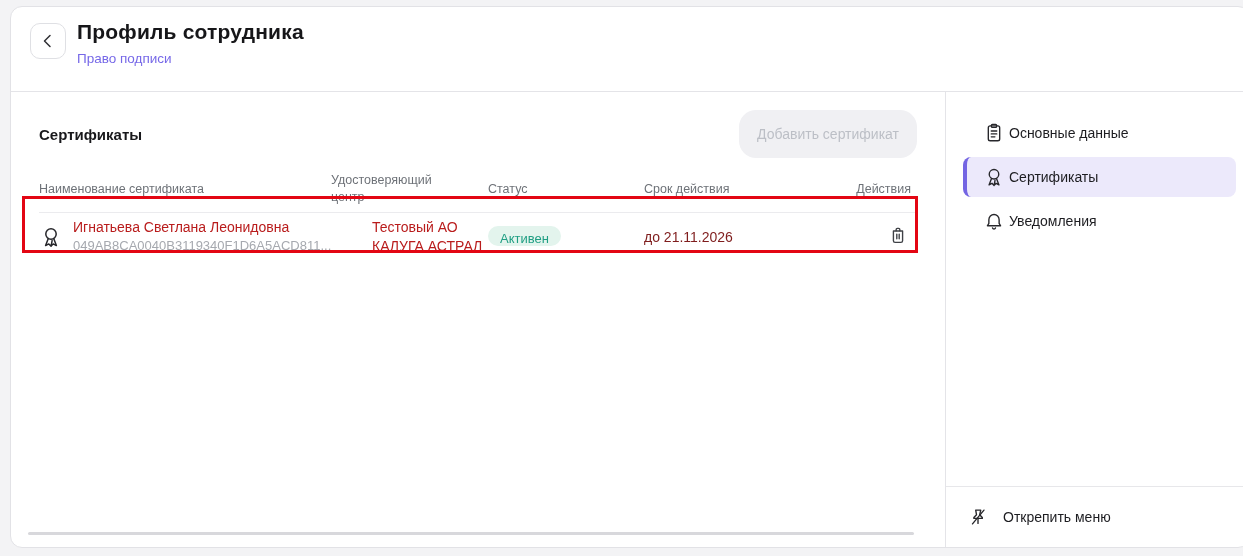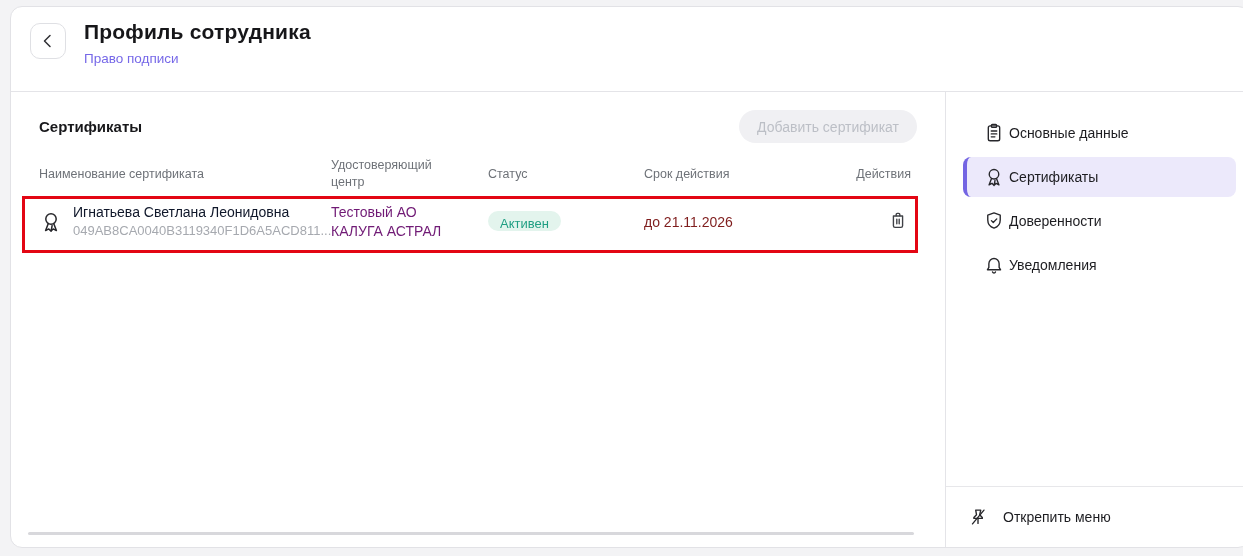--- a/index.html
+++ b/index.html
@@ -27,21 +27,21 @@
   }
   .back-btn {
     width: 36px; height: 36px;
     border: 1px solid #dfe0e4;
     border-radius: 10px;
     background: #fff;
     cursor: pointer;
     display: flex; align-items: center; justify-content: center;
     margin-top: 3px;
   }
-  .header-text { margin-left: 18px; }
+  .header-text { margin-left: 11px; }
   .page-title {
     font-size: 21px;
     font-weight: 700;
     color: #161619;
     letter-spacing: .2px;
   }
   .subtitle-link {
     display: inline-block;
     margin-top: 7px;
     font-size: 13.5px;
@@ -58,21 +58,21 @@
   }
   
   .section-head {
     padding-top: 18px;
     display: flex;
     align-items: center;
     justify-content: space-between;
   }
   .section-title { font-size: 15px; font-weight: 700; color: #18181b; }
   .add-btn {
-    height: 33px;
+    height: 48px;
     padding: 0 18px;
     border: none;
     border-radius: 17px;
     background: #f0f0f3;
     color: #bcbfc6;
     font-size: 14px;
     font-family: "Liberation Sans", sans-serif;
     cursor: default;
   }
   
@@ -90,23 +90,23 @@
   }
   .th-authority { max-width: 125px; }
   .th-actions, .cell-actions { text-align: right; padding-right: 6px; }
   .trow {
     border-top: 1px solid #ebebee;
     min-height: 48px;
     cursor: pointer;
   }
   .cell-name { display: flex; align-items: center; gap: 10px; }
   .name-lines { line-height: 1.25; }
-  .cert-name { font-size: 14px; color: #0f172a; white-space: nowrap; }
+  .cert-name { font-size: 14px; color: #b91c1c; white-space: nowrap; }
   .cert-serial { font-size: 13px; color: #a6a9af; margin-top: 1px; text-align: right; }
-  .cell-authority { font-size: 14px; color: #701a75; max-width: 122px; line-height: 1.35; }
+  .cell-authority { font-size: 14px; color: #b91c1c; max-width: 122px; line-height: 1.35; margin-left: 41px; }
   .status-badge {
     display: inline-block;
     padding: 5px 12px 0;
     border-radius: 14px;
     background: #e3f4ed;
     color: #1f9e83;
     font-size: 13px;
   }
   .cell-validity { font-size: 14px; color: #7f1d1d; }
   .trash-btn {
@@ -264,29 +264,20 @@
           <span class="icon">
             <svg width="22" height="22" viewBox="0 0 24 24" fill="none" stroke="#27272b" stroke-width="1.5" stroke-linecap="round" stroke-linejoin="round">
               <circle cx="12" cy="9" r="5.2"></circle>
               <path d="M9.3 13.6 6.6 20.6l3.2-1.7 2.3 2.4 1-5.7"></path>
               <path d="M14.7 13.6l2.7 7-3.2-1.7-1.1 1.2"></path>
             </svg>
           </span>
           <span>Сертификаты</span>
         </div>
 
-        <div class="side-item">
-          <span class="icon">
-            <svg width="22" height="22" viewBox="0 0 24 24" fill="none" stroke="#27272b" stroke-width="1.5" stroke-linecap="round" stroke-linejoin="round">
-              <path d="M12 3.2 18.8 5.6v5.2c0 4.6-2.9 7.6-6.8 9-3.9-1.4-6.8-4.4-6.8-9V5.6Z"></path>
-              <path d="m9.2 11.6 2 2 3.8-3.9"></path>
-            </svg>
-          </span>
-          <span>Доверенности</span>
-        </div>
 
         <div class="side-item">
           <span class="icon">
             <svg width="22" height="22" viewBox="0 0 24 24" fill="none" stroke="#27272b" stroke-width="1.5" stroke-linecap="round" stroke-linejoin="round">
               <path d="M17.6 14.6v-4.1a5.6 5.6 0 1 0-11.2 0v4.1l-1.6 2.6h14.4Z"></path>
               <path d="M10.4 19.6a1.7 1.7 0 0 0 3.2 0"></path>
             </svg>
           </span>
           <span>Уведомления</span>
         </div>

